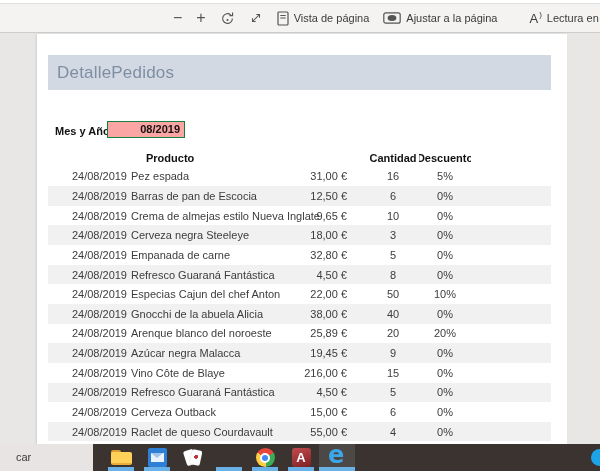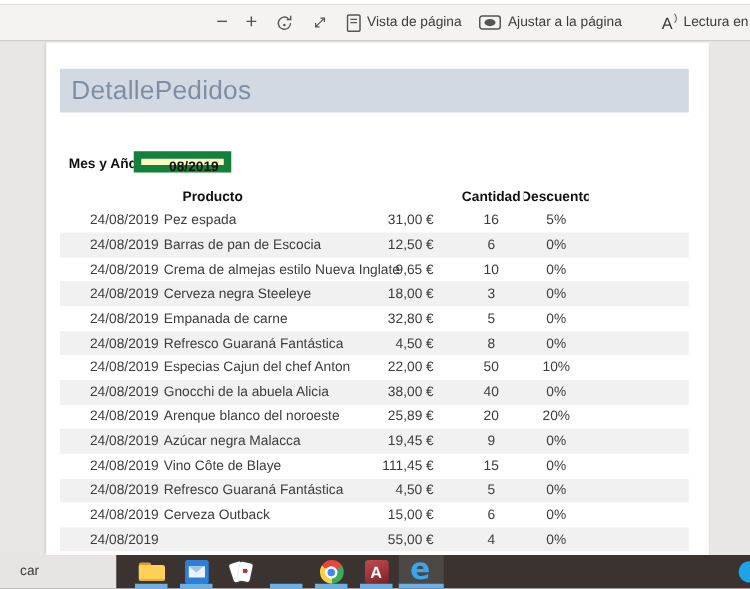--- a/index.html
+++ b/index.html
@@ -30,26 +30,26 @@
   
   .content { position:absolute; top:34px; left:0; width:600px; height:410px; background:#e9e7e6; }
   .page {
     position:absolute; left:37px; top:0; width:530px; height:410px; background:#fff;
     box-shadow:-1px 0 2px rgba(0,0,0,0.10);
   }
   .banner {
     position:absolute; left:11px; top:21px; width:503px; height:35px;
     display:flex; align-items:center; padding-left:9px; box-sizing:border-box;
   }
-  .banner-title { font-size:21px; letter-spacing:0.2px; }
+  .banner-title { font-size:17px; letter-spacing:0.2px; }
 
   .filter-label { position:absolute; left:18px; top:91px; font-size:11px; font-weight:700; color:#111; }
   .filter-input {
     position:absolute; left:70px; top:87px; width:78px; height:17px; box-sizing:border-box;
-    background:#fef9c3; border:6px solid #15803d;
+    background:#fca5a5; border:1px solid #15803d;
     font-size:11px; font-weight:700; color:#111; text-align:right;
     line-height:15px; padding-right:4px;
   }
 
   
   .thead,.trow { position:absolute; left:11px; width:503px; height:19.65px; font-size:11px; }
   .thead { top:114px; font-weight:700; color:#111; }
   .tbody { position:absolute; left:0; top:132.5px; width:530px; }
   .trow { position:relative; left:11px; color:#3c3c3c; }
   .trow.striped { background:#f1f1f1; }
@@ -242,40 +242,41 @@
           <div class="trow striped">
             <div class="cell c-fecha">24/08/2019</div>
             <div class="cell c-prod">Azúcar negra Malacca</div>
             <div class="cell c-precio">19,45 €</div>
             <div class="cell c-cant">9</div>
             <div class="cell c-desc">0%</div>
           </div>
           <div class="trow">
             <div class="cell c-fecha">24/08/2019</div>
             <div class="cell c-prod">Vino Côte de Blaye</div>
-            <div class="cell c-precio">111,45 €</div>
+            <div class="cell c-precio">216,00 €</div>
             <div class="cell c-cant">15</div>
             <div class="cell c-desc">0%</div>
           </div>
           <div class="trow striped">
             <div class="cell c-fecha">24/08/2019</div>
             <div class="cell c-prod">Refresco Guaraná Fantástica</div>
             <div class="cell c-precio">4,50 €</div>
             <div class="cell c-cant">5</div>
             <div class="cell c-desc">0%</div>
           </div>
           <div class="trow">
             <div class="cell c-fecha">24/08/2019</div>
             <div class="cell c-prod">Cerveza Outback</div>
             <div class="cell c-precio">15,00 €</div>
             <div class="cell c-cant">6</div>
             <div class="cell c-desc">0%</div>
           </div>
           <div class="trow striped">
             <div class="cell c-fecha">24/08/2019</div>
+            <div class="cell c-prod">Raclet de queso Courdavault</div>
             <div class="cell c-precio">55,00 €</div>
             <div class="cell c-cant">4</div>
             <div class="cell c-desc">0%</div>
           </div>
         </div>
     </div>
   </div>
 
   <div class="taskbar">
     <div class="search-box">car</div>

